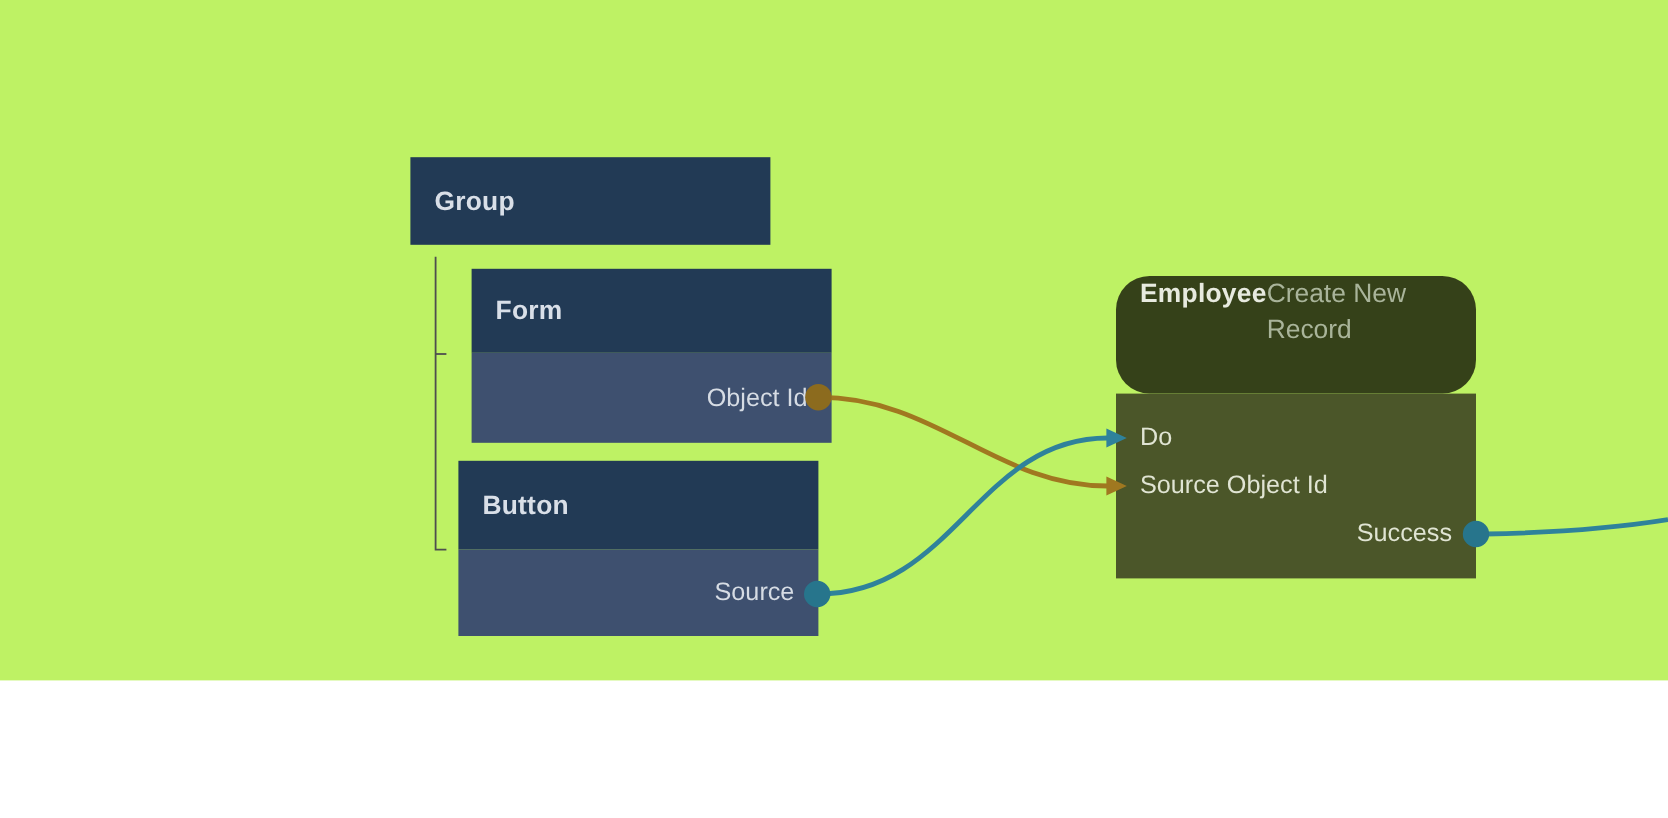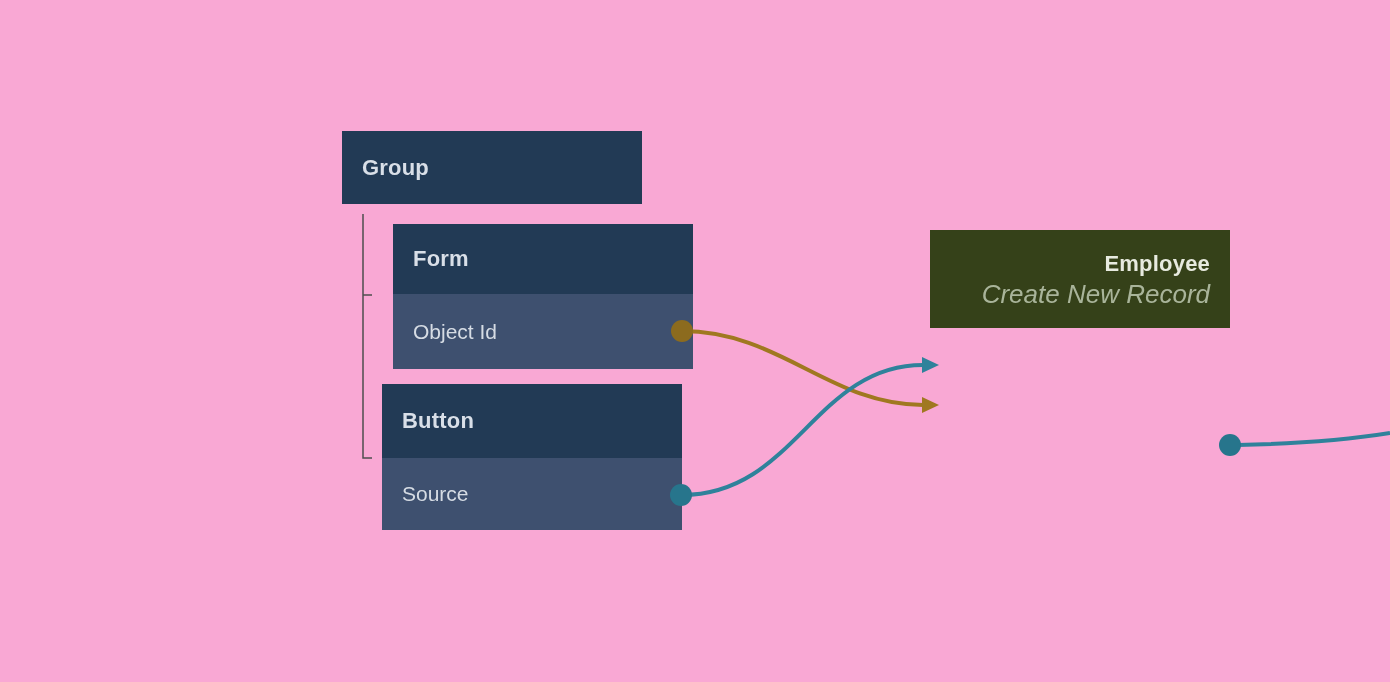--- a/index.html
+++ b/index.html
@@ -2,22 +2,22 @@
 <html><head>
 <meta charset="utf-8">
 <style>
   * { margin: 0; padding: 0; box-sizing: border-box; }
   html, body { width: 1390px; height: 682px; overflow: hidden; }
   body { font-family: "Liberation Sans", sans-serif; }
 
   .canvas {
     position: relative;
     width: 1390px;
-    height: 682px;
-    background: #f9a8d4;
+    height: 567px;
+    background: #bef264;
   }
 
   .node { position: absolute; z-index: 1; }
 
   .node-header {
     display: flex;
     align-items: center;
     padding: 0 20px;
     background: #223a55;
   }
@@ -31,51 +31,51 @@
   .node-body {
     background: #3e506f;
     display: flex;
     align-items: center;
     padding: 0 20px;
   }
   .port-label {
     font-size: 21px;
     color: #d6dce4;
   }
-  .node-body.out { }
+  .node-body.out { justify-content: flex-end; }
 
   
   #node-group { left: 342px; top: 131px; width: 300px; }
   #node-group .node-header { height: 73px; }
 
   
   #node-form { left: 393px; top: 224px; width: 300px; }
   #node-form .node-header { height: 70px; }
   #node-form .node-body { height: 75px; }
 
   
   #node-button { left: 382px; top: 384px; width: 300px; }
   #node-button .node-header { height: 74px; }
   #node-button .node-body { height: 72px; }
 
   
   #node-employee { left: 930px; top: 230px; width: 300px; }
   #node-employee .node-header {
     height: 98px;
     background: #354119;
-    flex-direction: column;
-    align-items: flex-end;
+    flex-direction: row;
+    align-items: flex-start;
     justify-content: center;
+    border-radius: 28px;
   }
   #node-employee .node-title { color: #e7eadf; line-height: 30px; }
   #node-employee .node-subtitle {
-    font-size: 26px;
+    font-size: 22px;
     color: #a9b49a;
     line-height: 30px;
-    font-style: italic;
   }
   #node-employee .node-body {
     display: block;
     background: #4b5629;
     padding: 17px 0;
   }
   #node-employee .port-row {
     height: 40px;
     display: flex;
     align-items: center;
@@ -120,20 +120,31 @@
     <div class="node-body out">
       <span class="port-label">Source</span>
     </div>
   </div>
 
   <div class="node" id="node-employee">
     <div class="node-header">
       <span class="node-title">Employee</span>
       <span class="node-subtitle">Create New Record</span>
     </div>
+    <div class="node-body">
+      <div class="port-row">
+        <span class="port-label">Do</span>
+      </div>
+      <div class="port-row">
+        <span class="port-label">Source Object Id</span>
+      </div>
+      <div class="port-row out">
+        <span class="port-label">Success</span>
+      </div>
+    </div>
   </div>
 
   <svg class="wires" viewBox="0 0 1390 682">
 
     <path d="M 363 214 L 363 458 L 372 458" fill="none" stroke-width="1.5" stroke="#4e4e4e"></path>
     <path d="M 363 295 L 372 295" fill="none" stroke-width="1.5" stroke="#4e4e4e"></path>
 
     <path d="M 682 331 C 780 331 830 405 923 405" fill="none" stroke-width="4" stroke="#a07820"></path>
     <polygon points="922,397 939,405 922,413" fill="#a07820"></polygon>
 

